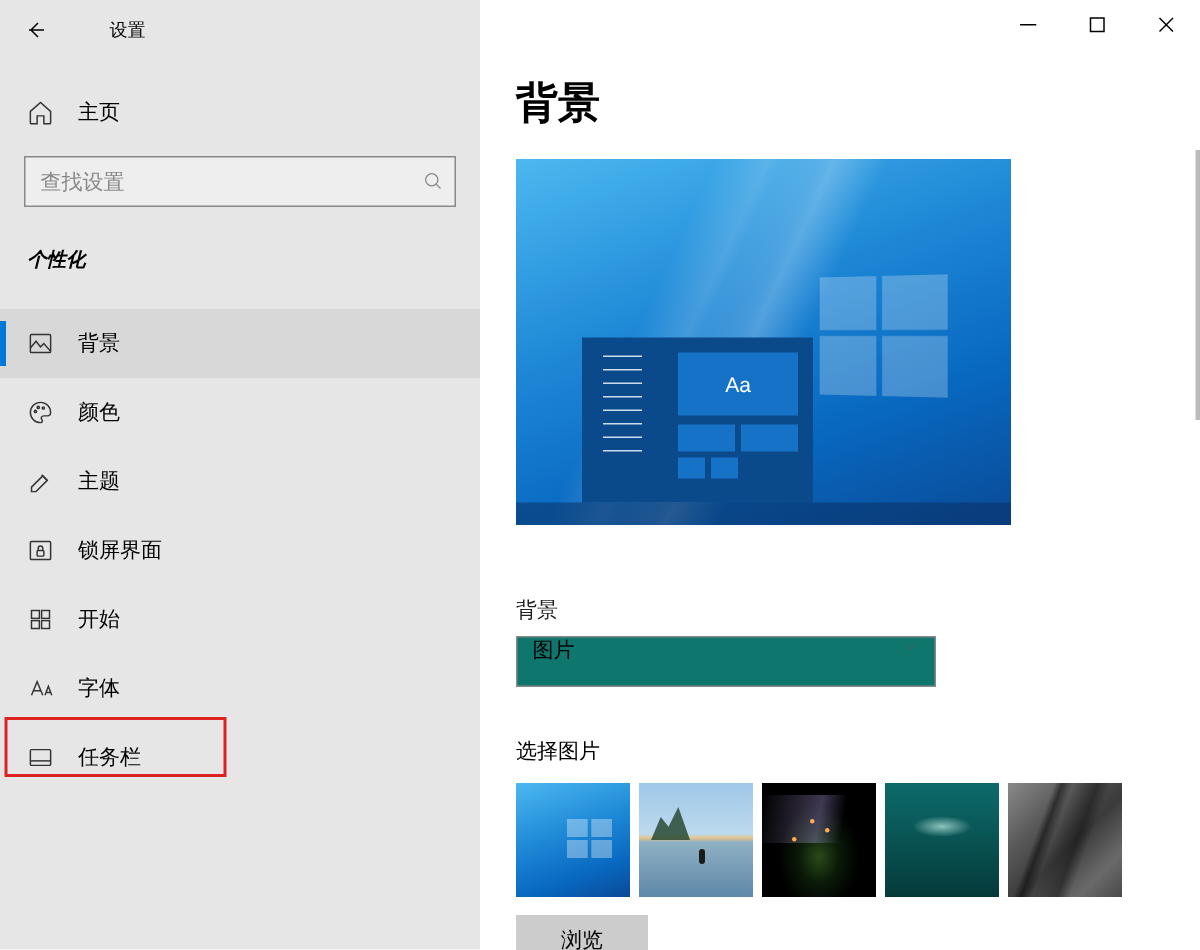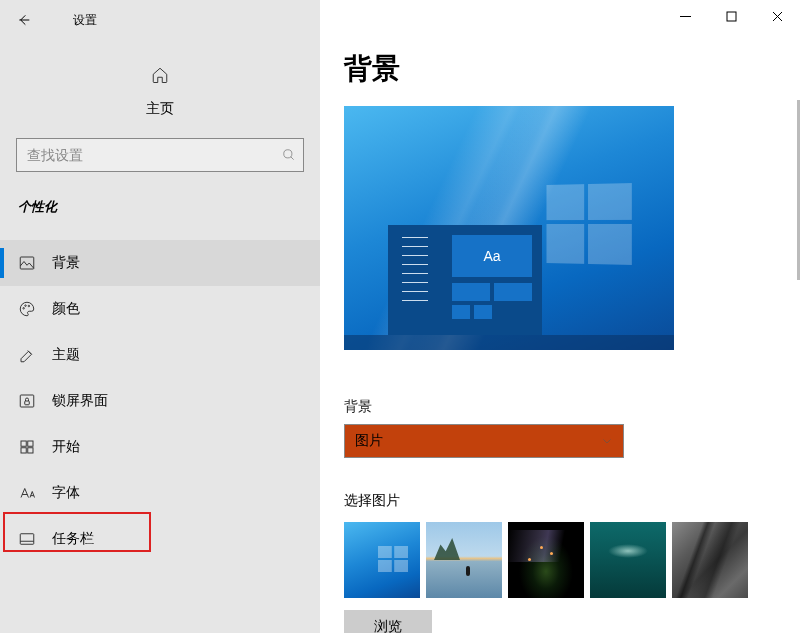--- a/index.html
+++ b/index.html
@@ -37,21 +37,20 @@
   }
   .back-btn svg { width: 16px; height: 16px; stroke: #000; fill: none; stroke-width: 1.5; }
   .app-title { font-size: 12px; }
   .home-row {
     display: flex;
     align-items: center;
     gap: 16px;
     padding: 10px 18px 10px 18px;
     margin-top: 16px;
     cursor: pointer;
-    flex-direction: column;
   }
   .home-row svg { width: 18px; height: 18px; stroke: #333; fill: none; stroke-width: 1.3; }
   .search-box {
     margin: 10px 16px 4px 16px;
     height: 34px;
     border: 1px solid #888;
     background: #eee;
     display: flex;
     align-items: center;
     position: relative;
@@ -211,23 +210,23 @@
   .field-label {
     margin-top: 48px;
     font-size: 14px;
     color: #222;
   }
   .dropdown {
     margin-top: 8px;
     width: 280px;
     height: 34px;
     border: 1px solid #888;
-    background: #c2410c;
-    display: flex;
-    align-items: center;
+    background: #0f766e;
+    display: flex;
+    align-items: flex-start;
     justify-content: space-between;
     padding: 0 10px;
     cursor: pointer;
   }
   .dropdown svg { width: 12px; height: 12px; stroke: #555; fill: none; stroke-width: 1.2; }
   .pick-label {
     margin-top: 34px;
     font-size: 14px;
   }
   .thumbs {

